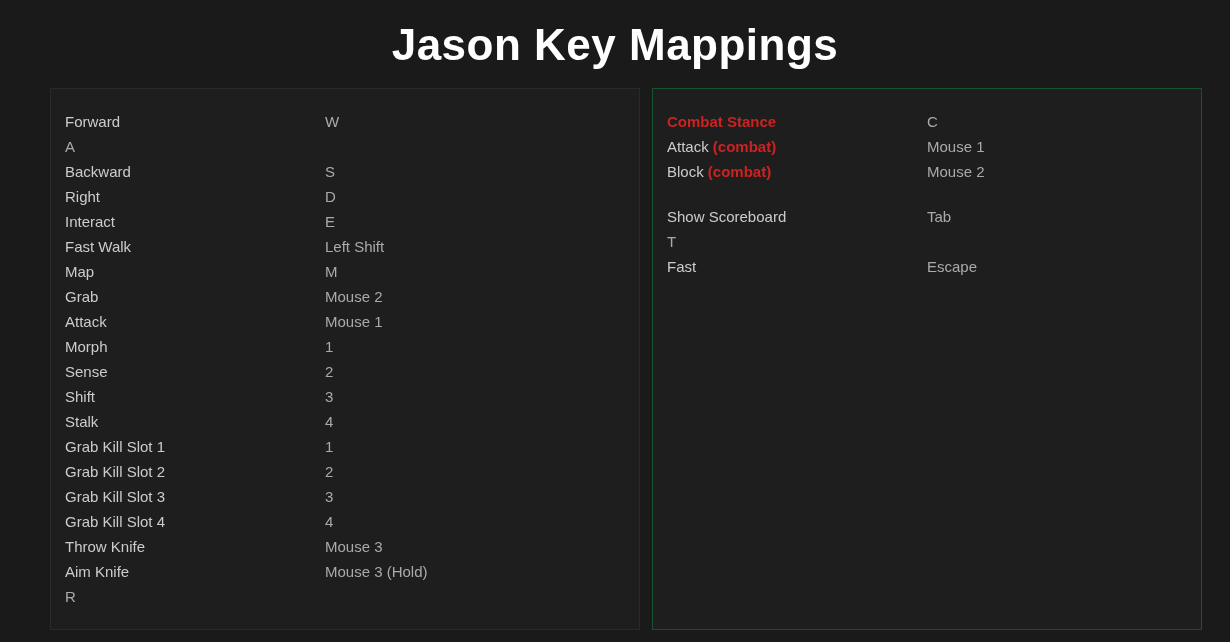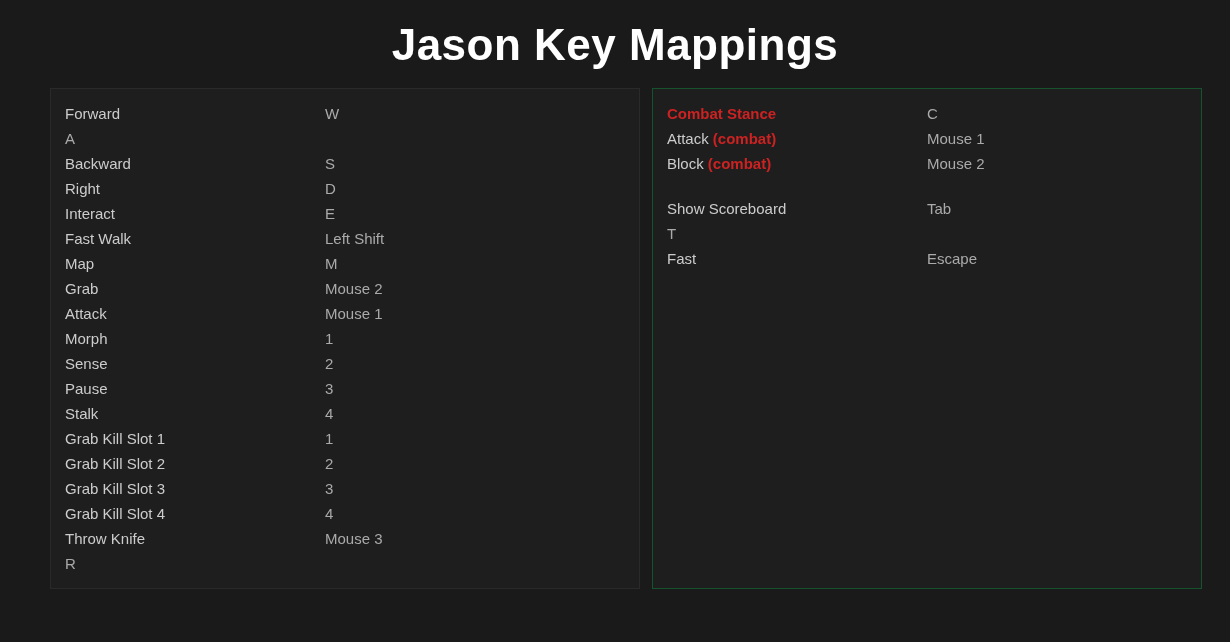--- a/index.html
+++ b/index.html
@@ -25,21 +25,21 @@
     }
 
     .main-container {
       display: flex;
       width: 100%;
       gap: 0;
     }
 
     .panel {
       background-color: #1e1e1e;
-      padding: 12px 0;
+      padding: 20px 0;
       flex: 1;
     }
 
     .panel-left {
       border: 1px solid #2a2a2a;
       margin-left: 50px;
       width: 590px;
       flex: none;
     }
 
@@ -126,21 +126,21 @@
     </div>
     <div class="key-row">
       <span class="action-name">Morph</span>
       <span class="key-binding">1</span>
     </div>
     <div class="key-row">
       <span class="action-name">Sense</span>
       <span class="key-binding">2</span>
     </div>
     <div class="key-row">
-      <span class="action-name">Pause</span>
+      <span class="action-name">Shift</span>
       <span class="key-binding">3</span>
     </div>
     <div class="key-row">
       <span class="action-name">Stalk</span>
       <span class="key-binding">4</span>
     </div>
     <div class="key-row">
       <span class="action-name">Grab Kill Slot 1</span>
       <span class="key-binding">1</span>
     </div>
@@ -154,20 +154,24 @@
     </div>
     <div class="key-row">
       <span class="action-name">Grab Kill Slot 4</span>
       <span class="key-binding">4</span>
     </div>
     <div class="key-row">
       <span class="action-name">Throw Knife</span>
       <span class="key-binding">Mouse 3</span>
     </div>
     <div class="key-row">
+      <span class="action-name">Aim Knife</span>
+      <span class="key-binding">Mouse 3 (Hold)</span>
+    </div>
+    <div class="key-row">
       <span class="key-binding">R</span>
     </div>
   </div>
 
   <div class="panel panel-right">
 
     <div class="key-row">
       <span class="action-name combat-label">Combat Stance</span>
       <span class="key-binding">C</span>
     </div>

